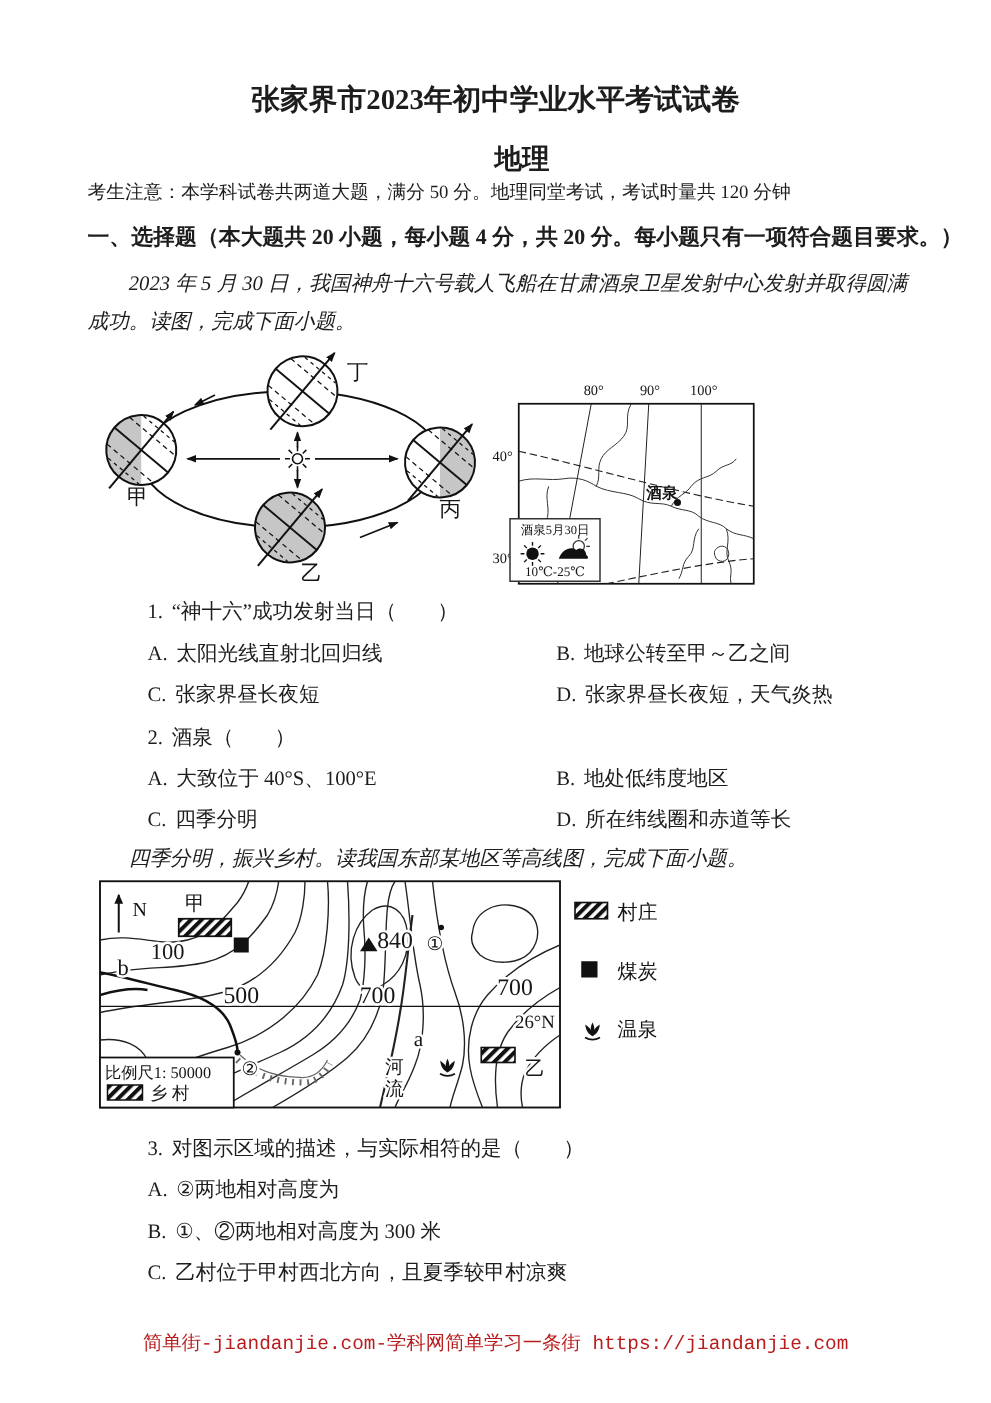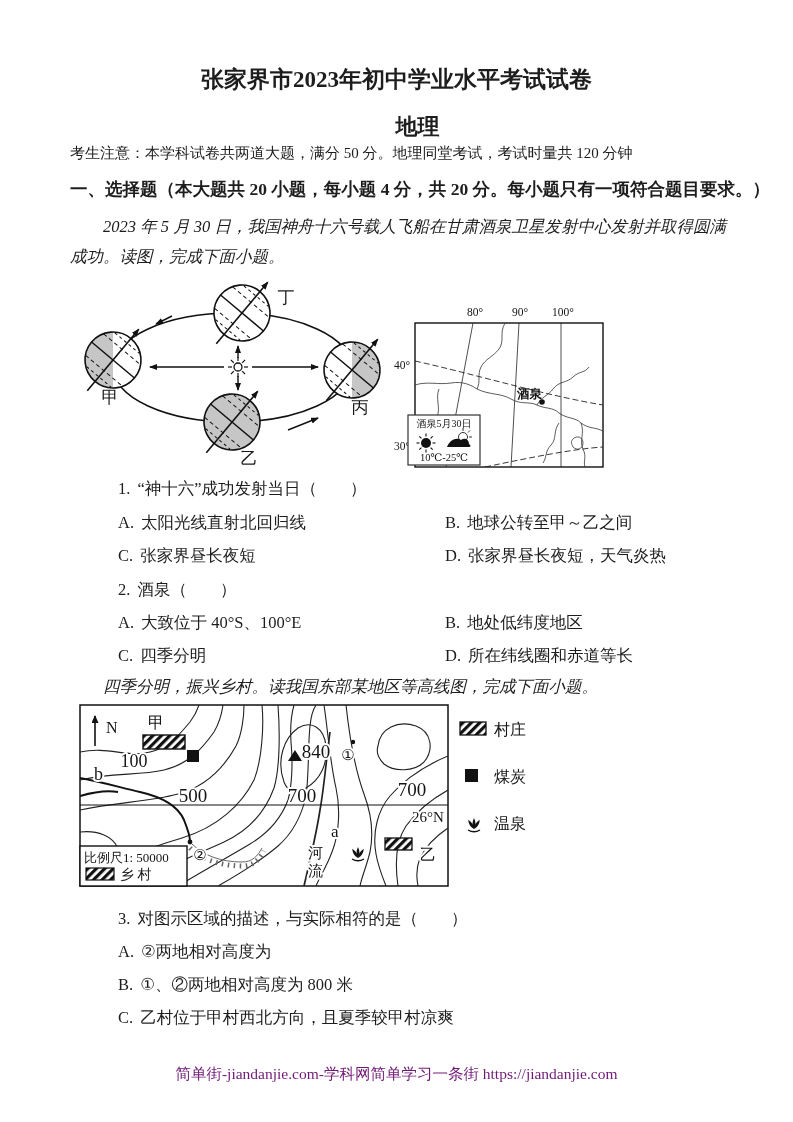--- a/index.html
+++ b/index.html
@@ -6,22 +6,22 @@
   .page { position:relative; width:793px; height:1122px; background:#fff; overflow:hidden;
           font-family:"Liberation Serif","DejaVu Serif",serif; color:#1d1d1d; }
   .abs { position:absolute; }
   .title   { width:100%; text-align:center; font-size:23px; font-weight:bold; }
   .subject { width:100%; text-align:center; font-size:22px; font-weight:bold; }
   .notice  { font-size:15px; font-weight:normal; white-space:nowrap; }
   .section { font-size:17.5px; font-weight:bold; white-space:nowrap; }
   .passage { font-size:16.5px; font-style:italic; line-height:30px; text-indent:2em; width:658px; }
   .qline   { font-size:16.5px; white-space:nowrap;margin-left:48px; }
   .qnum, .olabel { margin-right:7px; }
-  .footer  { width:100%; text-align:center; font-size:15.5px; color:#701a75;
-             font-family:Liberation Serif, serif; }
+  .footer  { width:100%; text-align:center; font-size:15.5px; color:#b91c1c;
+             font-family:Liberation Mono, monospace; }
   svg { display:block; }
   svg text { font-family:"Liberation Serif","DejaVu Serif",serif; fill:#151515; }
   .ol { paint-order:stroke; stroke:#ffffff; stroke-width:4px; stroke-linejoin:round; }
 </style>
 </head>
 <body>
 
 <div class="page">
 
   <div class="abs title" style="top:64px; left:0;">张家界市2023年初中学业水平考试试卷</div>
@@ -322,21 +322,21 @@
     </svg>
   </div>
 
   <div class="abs qline" style="top:908px; left:70px;">
     <span class="qnum">3.</span><span>对图示区域的描述，与实际相符的是（　　）</span>
   </div>
   <div class="abs qline" style="top:941px; left:70px;">
     <span class="olabel">A.</span><span>②两地相对高度为</span>
   </div>
   <div class="abs qline" style="top:974px; left:70px;">
-    <span class="olabel">B.</span><span>①、②两地相对高度为 800 米</span>
+    <span class="olabel">B.</span><span>①、②两地相对高度为 300 米</span>
   </div>
   <div class="abs qline" style="top:1007px; left:70px;">
     <span class="olabel">C.</span><span>乙村位于甲村西北方向，且夏季较甲村凉爽</span>
   </div>
 
   <div class="abs footer" style="top:1064px; left:0;">简单街-jiandanjie.com-学科网简单学习一条街 https://jiandanjie.com</div>
 
 </div>
 
 </body></html>

